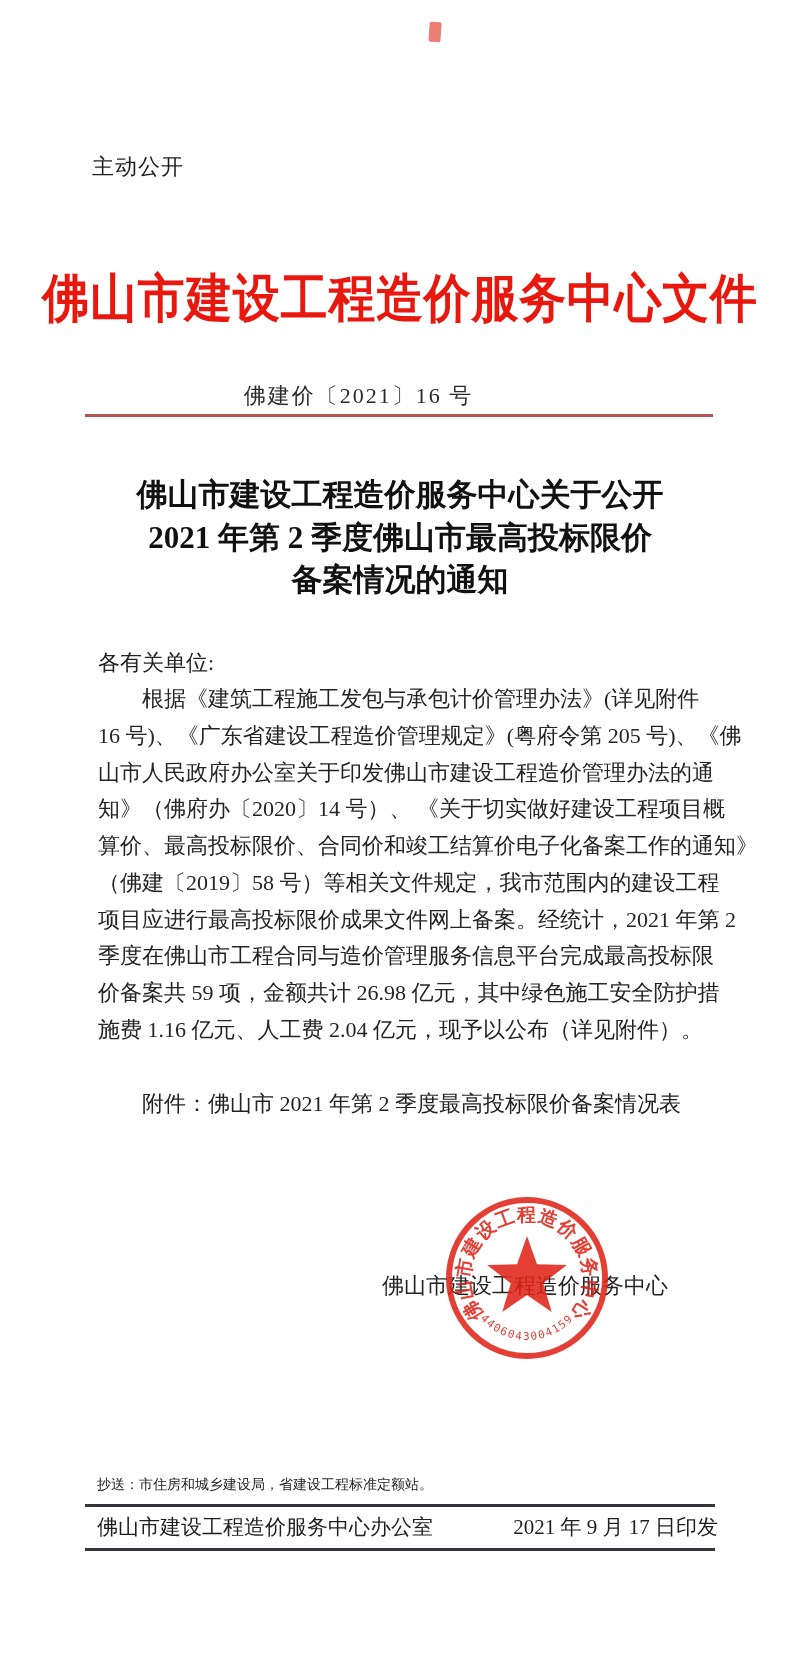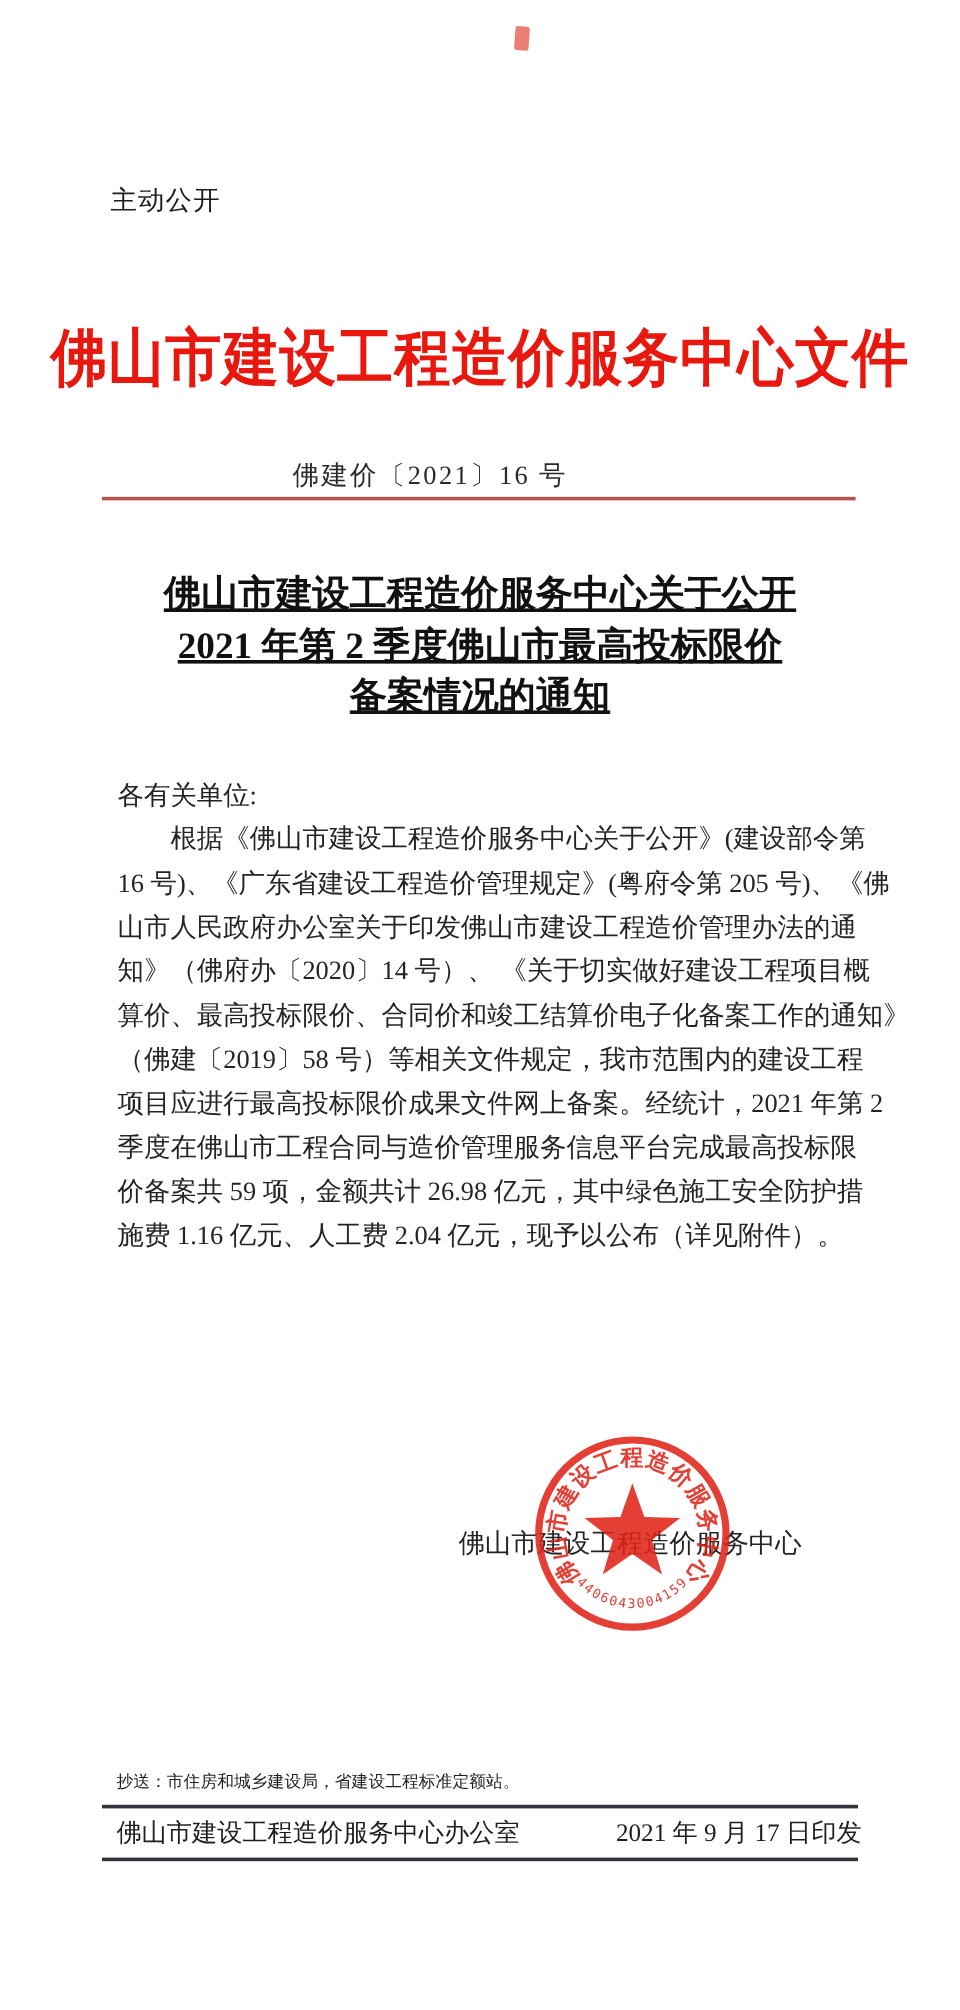--- a/index.html
+++ b/index.html
@@ -74,21 +74,21 @@
     position: absolute;
     left: 0;
     top: 474px;
     width: 800px;
     text-align: center;
     font-size: 31px;
     font-weight: bold;
     color: #111111;
     line-height: 42.5px;
   }
-  .doc-title div { white-space: nowrap; text-decoration: underline; }
+  .doc-title div { white-space: nowrap; }
   .salutation {
     position: absolute;
     left: 98px;
     top: 648px;
     font-size: 22px;
     white-space: nowrap;
   }
   .body-lines {
     position: absolute;
     left: 98px;
@@ -190,32 +190,33 @@
 
   <div class="doc-title">
       <div>佛山市建设工程造价服务中心关于公开</div>
       <div>2021 年第 2 季度佛山市最高投标限价</div>
       <div>备案情况的通知</div>
     </div>
 
   <div class="salutation">各有关单位:</div>
 
   <div class="body-lines">
-      <div>根据《佛山市建设工程造价服务中心关于公开》(建设部令第</div>
+      <div>根据《建筑工程施工发包与承包计价管理办法》(详见附件</div>
       <div>16 号)、《广东省建设工程造价管理规定》(粤府令第 205 号)、《佛</div>
       <div>山市人民政府办公室关于印发佛山市建设工程造价管理办法的通</div>
       <div>知》（佛府办〔2020〕14 号）、 《关于切实做好建设工程项目概</div>
       <div>算价、最高投标限价、合同价和竣工结算价电子化备案工作的通知》</div>
       <div>（佛建〔2019〕58 号）等相关文件规定，我市范围内的建设工程</div>
       <div>项目应进行最高投标限价成果文件网上备案。经统计，2021 年第 2</div>
       <div>季度在佛山市工程合同与造价管理服务信息平台完成最高投标限</div>
       <div>价备案共 59 项，金额共计 26.98 亿元，其中绿色施工安全防护措</div>
       <div>施费 1.16 亿元、人工费 2.04 亿元，现予以公布（详见附件）。</div>
     </div>
 
+  <div class="attachment">附件：佛山市 2021 年第 2 季度最高投标限价备案情况表</div>
 
   <div class="signature">
     <div class="sig-org">佛山市建设工程造价服务中心</div>
   </div>
 
   <svg class="seal" viewBox="0 0 170 170" xmlns="http://www.w3.org/2000/svg">
     <circle class="ring" cx="85" cy="85" r="78"></circle>
     <polygon class="star" points="85,43 95,71.2 124.9,72 101.2,90.3 109.7,119 85,102 60.3,119 68.8,90.3 45.1,72 75,71.2"></polygon>
     <path id="sealTopArc" d="M 38.3 117.7 A 57 57 0 1 1 131.7 117.7" fill="none"></path>
     <path id="sealBottomArc" d="M 35.5 122.3 A 62 62 0 0 0 134.5 122.3" fill="none"></path>

